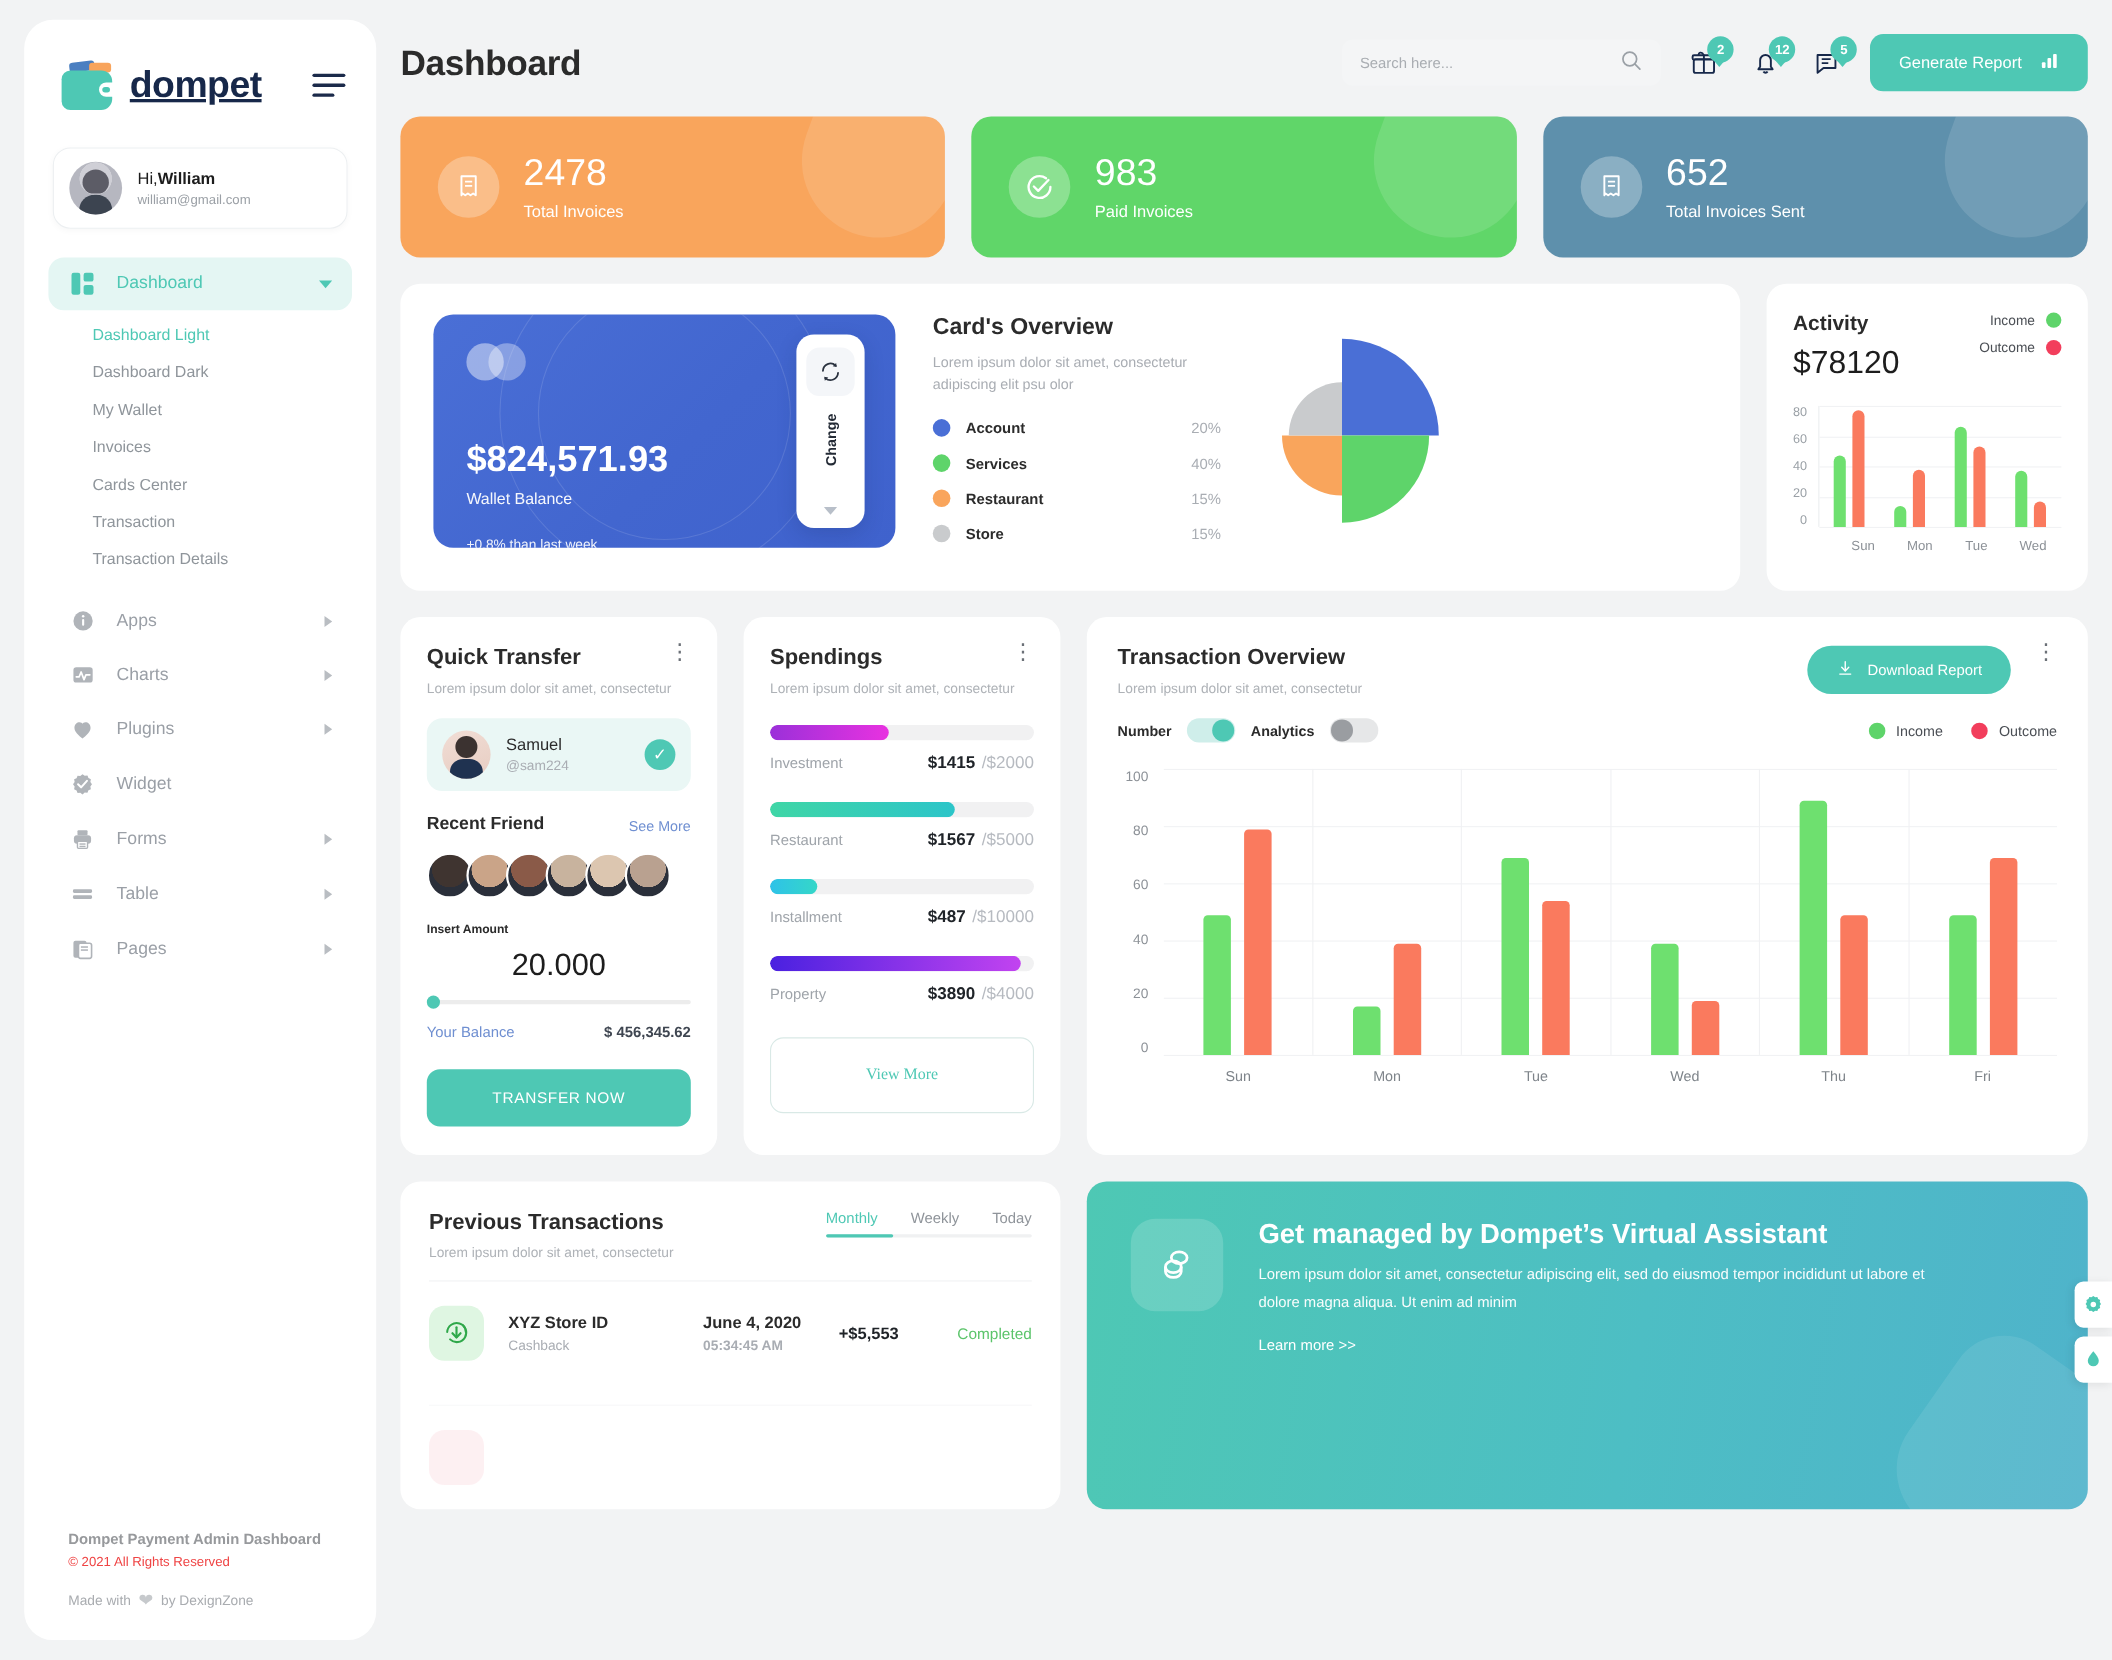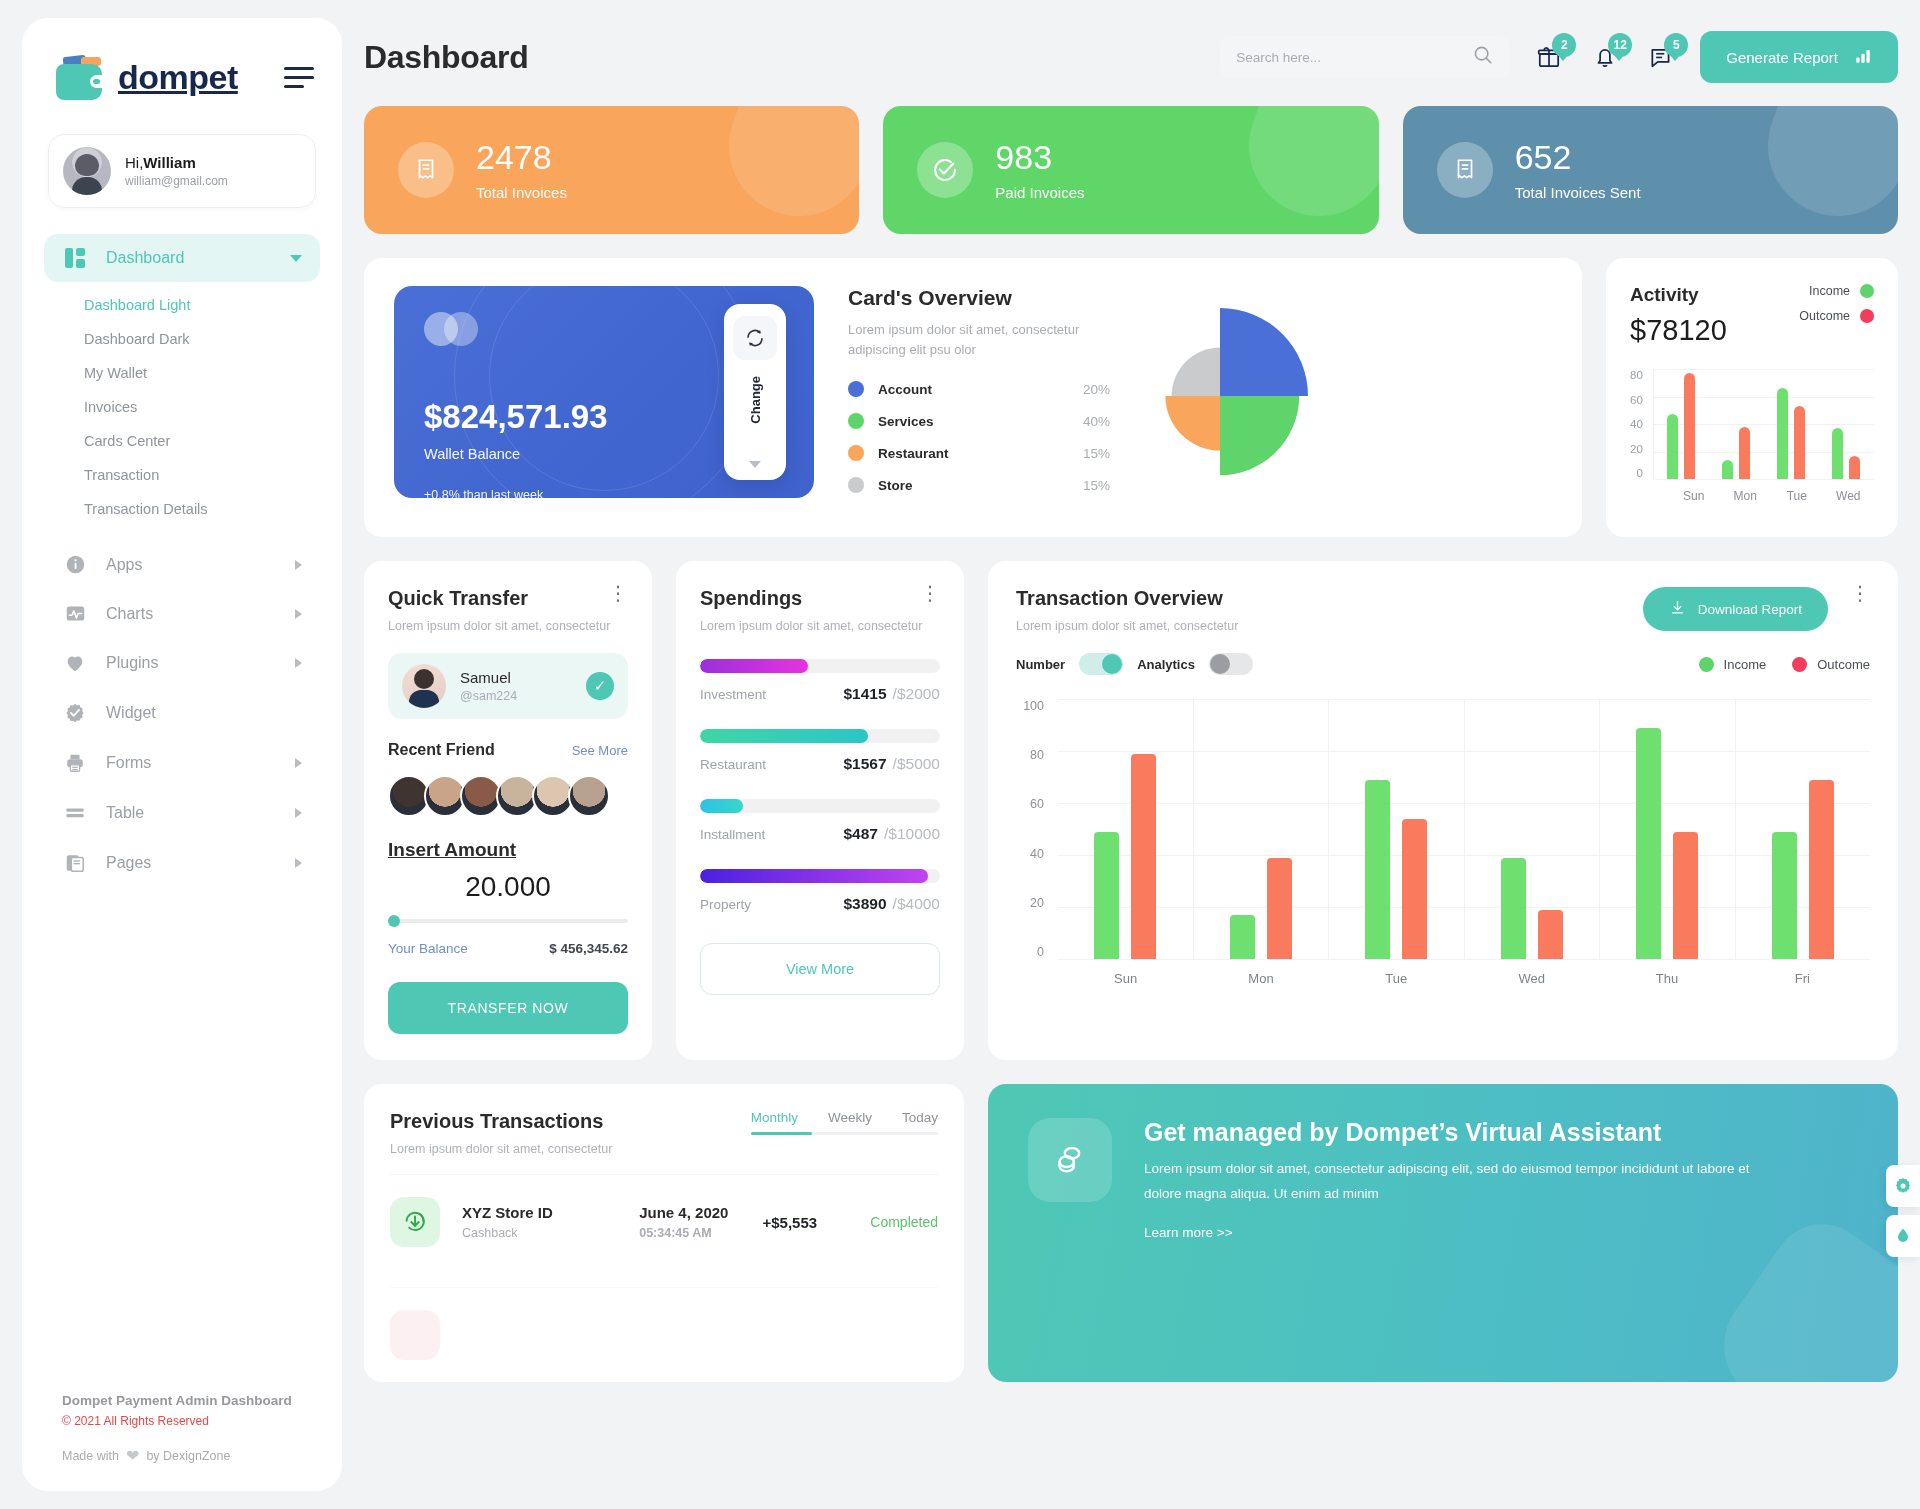--- a/index.html
+++ b/index.html
@@ -181,38 +181,38 @@
   .fr-av::before{content:"";position:absolute;left:12px;top:5px;width:20px;height:20px;border-radius:50%;background:#3b3230;}
   .fr-av::after{content:"";position:absolute;left:7px;top:26px;width:30px;height:20px;border-radius:12px 12px 0 0;background:#1f3250;}
   .fr-name { font-size:15px; color:#2b2b2b; }
   .fr-tag { font-size:12.5px; color:#a9adb3; margin-top:3px; }
   .fr-check { margin-left:auto; width:28px;height:28px;border-radius:50%;background:#4ec8b4;color:#fff;display:flex;align-items:center;justify-content:center;font-size:15px;}
   .rf-head { display:flex; align-items:center; margin-top:22px; }
   .rf-title { font-size:16px; font-weight:600; color:#2b2b2b; }
   .rf-more { margin-left:auto; font-size:13px; color:#6f8fd1; cursor:pointer; }
   .rf-avatars { display:flex; margin-top:16px; }
   .rf-avatars i { width:42px;height:42px;border-radius:50%;display:block;margin-right:-6px;border:2px solid #fff;}
-  .ia-title { font-size:19px; font-weight:600; color:#2b2b2b; margin-top:22px;text-decoration:underline; }
+  .ia-title { font-size:11px; font-weight:600; color:#2b2b2b; margin-top:22px; }
   .ia-amount { font-size:28px; font-weight:500; color:#1d1d1d; text-align:center; margin-top:10px; }
   .slider { margin-top:16px; height:4px; background:#ececec; border-radius:3px; position:relative;}
   .slider i { position:absolute; left:0; top:-4px; width:12px; height:12px; border-radius:50%; background:#4ec8b4;}
   .bal-row { display:flex; margin-top:18px; font-size:13.5px; }
   .bal-lab { color:#6f8fd1; }
   .bal-val { margin-left:auto; color:#3f4651; font-weight:600; }
   .tn-btn { width:100%; margin-top:26px; height:52px; border:none; border-radius:12px; background:#4ec8b4; color:#fff; font-size:14px; letter-spacing:.6px; font-family:inherit; cursor:pointer;}
 
   .sp { width: 288px; padding: 26px 24px; }
   .sp-item { margin-top: 26px; }
   .sp-track { height: 14px; border-radius:8px; background:#f1f1f2; position:relative; overflow:hidden;}
   .sp-fill { position:absolute; left:0; top:0; bottom:0; border-radius:8px;}
   .sp-row { display:flex; align-items:baseline; margin-top:12px; }
   .sp-lab { font-size:13.5px; color:#9fa4aa; }
   .sp-val { margin-left:auto; font-size:15.5px; font-weight:700; color:#1f2328; }
   .sp-max { font-size:15.5px; color:#b6bac0; margin-left:6px; }
-  .vm-btn { width:100%; margin-top:30px; height:52px; border:1px solid #d9e9e6; border-radius:12px; background:#fff; color:#4ec8b4; font-size:14.5px; font-family:Liberation Sans, sans-serif; cursor:pointer;}
+  .vm-btn { width:100%; margin-top:30px; height:69px; border:1px solid #d9e9e6; border-radius:12px; background:#fff; color:#4ec8b4; font-size:14.5px; font-family:Liberation Serif, serif; cursor:pointer;}
 
   .to { flex:1; padding: 26px 28px; }
   .to-head { display:flex; align-items:flex-start; }
   .dl-btn { margin-left:auto; height:44px; background:#4ec8b4; color:#fff; border:none; border-radius:22px;
      padding:0 26px; font-size:13.5px; font-family:inherit; cursor:pointer; display:flex; align-items:center; gap:12px;}
   .toggles { display:flex; align-items:center; gap:14px; margin-top:20px; }
   .tg-lab { font-size:13px; font-weight:700; color:#2b2b2b; }
   .switch { width:44px; height:22px; border-radius:12px; position:relative; cursor:pointer;}
   .switch.on { background:#cfeeea; }
   .switch.on i { position:absolute; right:1px; top:1px; width:20px;height:20px;border-radius:50%;background:#4ec8b4;}

